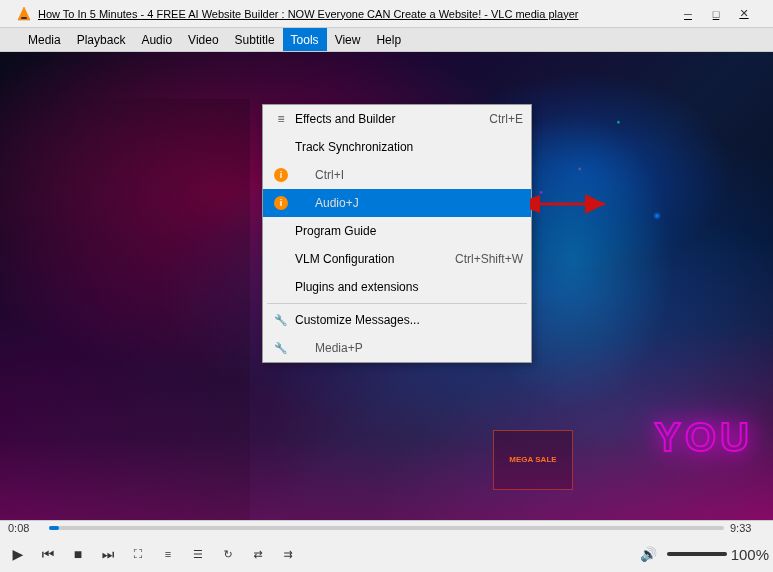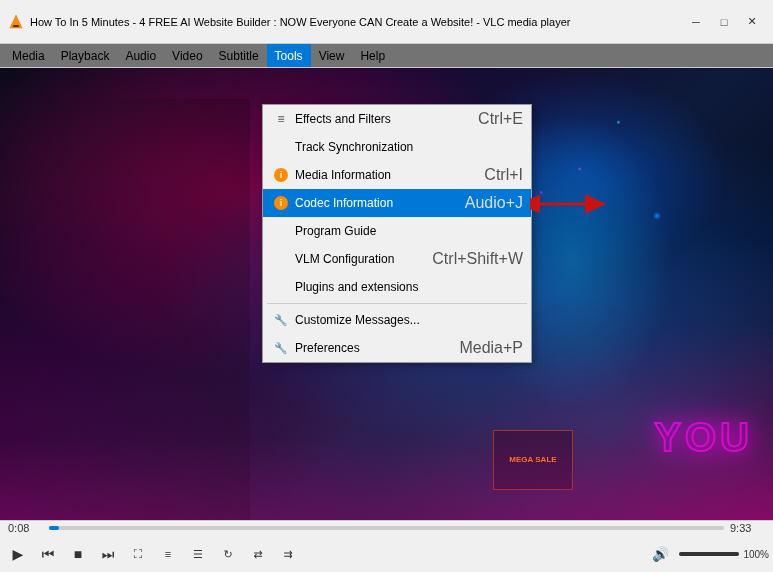--- a/index.html
+++ b/index.html
@@ -9,26 +9,27 @@
       overflow: hidden;
       font-family: 'Segoe UI', Arial, sans-serif;
       font-size: 12px;
       background: #1a1a2e;
       position: relative;
     }
 
     
     .title-bar {
       background: #f0f0f0;
-      height: 44px;
-      display: flex;
-      align-items: center;
-      padding: 0 8px;
+      height: 28px;
+      display: flex;
+      align-items: center;
+      padding: 0 16px;
       justify-content: space-between;
       border-bottom: 1px solid #ccc;
+      text-decoration: underline;
     }
     .title-bar-left {
       display: flex;
       align-items: center;
       gap: 6px;
     }
     .vlc-cone {
       width: 16px;
       height: 16px;
       display: flex;
@@ -51,25 +52,25 @@
       cursor: pointer;
       display: flex;
       align-items: center;
       justify-content: center;
       font-size: 11px;
       color: #333;
     }
 
     
     .menu-bar {
-      background: #737373;
+      background: #e5e5e5;
       height: 24px;
       display: flex;
       align-items: center;
-      padding: 0 4px;
+      padding: 0 20px;
       border-bottom: 1px solid #ccc;
       position: relative;
       z-index: 100;
     }
     .menu-item {
       padding: 2px 8px;
       cursor: pointer;
       font-size: 12px;
       color: #000;
       height: 100%;
@@ -181,21 +182,21 @@
       align-items: center;
       justify-content: center;
       margin-right: 4px;
       flex-shrink: 0;
     }
     .item-label {
       flex: 1;
       font-size: 12px;
     }
     .item-shortcut {
-      font-size: 16px;
+      font-size: 12px;
       color: #555;
       margin-left: 20px;
     }
     .dropdown-item.highlighted .item-shortcut { color: #ddd; }
 
     
     .arrow-annotation {
       position: absolute;
       top: 80px;
       left: 530px;
@@ -275,21 +276,21 @@
       border-radius: 2px;
       position: relative;
     }
     .volume-fill {
       height: 100%;
       background: #333;
       border-radius: 2px;
       width: 100%;
     }
     .volume-label {
-      font-size: 10px;
+      font-size: 15px;
       color: #333;
     }
 
     
     .info-icon {
       width: 14px;
       height: 14px;
       border-radius: 50%;
       background: #ff8c00;
       display: inline-flex;
@@ -367,43 +368,41 @@
     <div style="position:absolute;left:20px;bottom:0;width:230px;height:90%;background:linear-gradient(to right,transparent,rgba(0,0,0,0.3));opacity:0.6;"></div>
   </div>
 
   <div class="dropdown-overlay">
     <div class="dropdown">
 
       <div class="dropdown-item">
         <div class="item-icon">
           <span style="font-size:12px;color:#555;">≡</span>
         </div>
-        <span class="item-label">Effects and Filters</span>
+        <span class="item-label">Effects and Builder</span>
         <span class="item-shortcut">Ctrl+E</span>
       </div>
 
       <div class="dropdown-item">
         <div class="item-icon"></div>
         <span class="item-label">Track Synchronization</span>
         <span class="item-shortcut"></span>
       </div>
 
       <div class="dropdown-item">
         <div class="item-icon">
           <span class="info-icon">i</span>
         </div>
-        <span class="item-label">Media Information</span>
         <span class="item-shortcut">Ctrl+I</span>
       </div>
 
       <div class="dropdown-item highlighted">
         <div class="item-icon">
           <span class="info-icon" style="background:#ff8c00;">i</span>
         </div>
-        <span class="item-label">Codec Information</span>
         <span class="item-shortcut">Audio+J</span>
       </div>
 
       <div class="dropdown-item">
         <div class="item-icon"></div>
         <span class="item-label">Program Guide</span>
         <span class="item-shortcut"></span>
       </div>
 
       <div class="dropdown-item">
@@ -426,21 +425,20 @@
           <span style="font-size:11px;color:#555;">🔧</span>
         </div>
         <span class="item-label">Customize Messages...</span>
         <span class="item-shortcut"></span>
       </div>
 
       <div class="dropdown-item">
         <div class="item-icon">
           <span style="font-size:11px;color:#555;">🔧</span>
         </div>
-        <span class="item-label">Preferences</span>
         <span class="item-shortcut">Media+P</span>
       </div>
 
     </div>
 
     <div class="arrow-annotation">
       <svg width="80" height="40" viewBox="0 0 80 40">
         <defs>
           <marker id="arrowhead" markerWidth="8" markerHeight="6" refX="0" refY="3" orient="auto">
             <polygon points="0 0, 8 3, 0 6" fill="#cc1111"></polygon>

